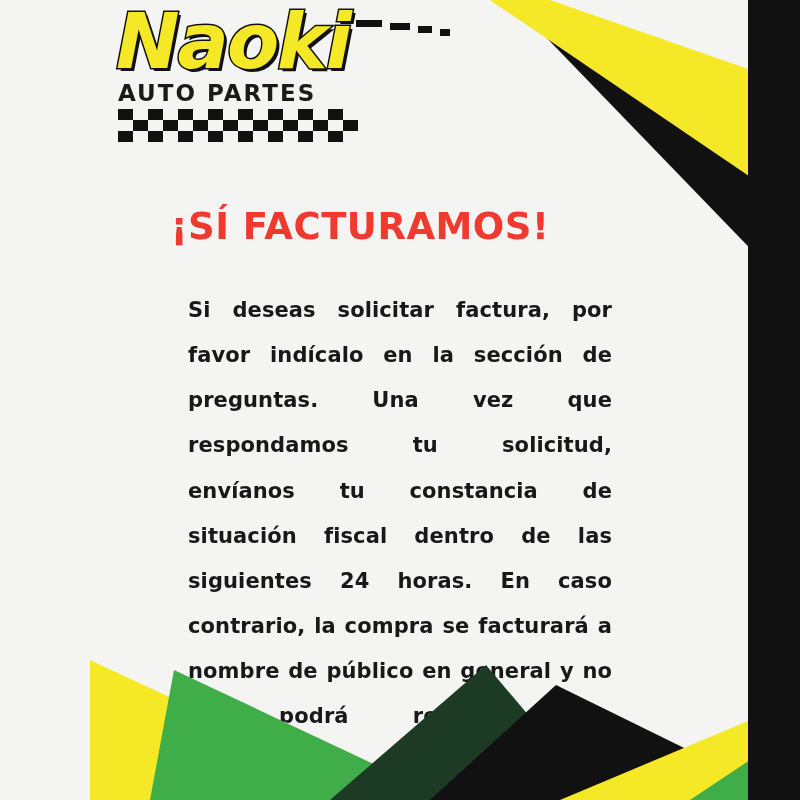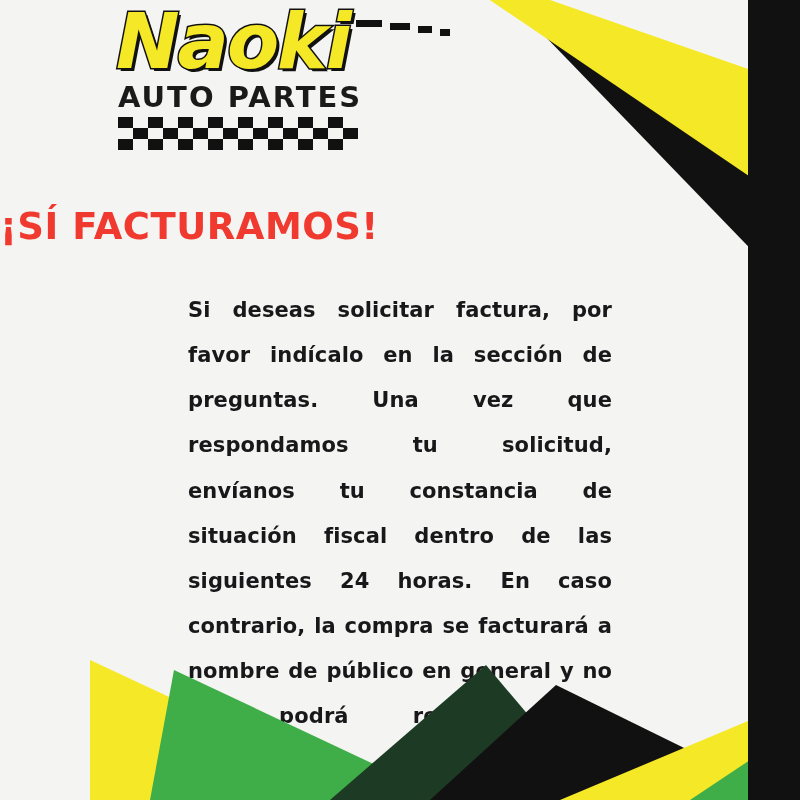--- a/index.html
+++ b/index.html
@@ -127,21 +127,21 @@
     line-height: 0.95;
     color: #f5e927;
     -webkit-text-stroke: 3px #111111;
     paint-order: stroke fill;
     text-shadow: 3px 3px 0 #111111;
     margin: 0;
     padding: 0;
   }
   .logo-sub {
     font-family: "DejaVu Sans", sans-serif;
-    font-size: 29px;
+    font-size: 23px;
     font-weight: bold;
     letter-spacing: 2px;
     color: #1a1a1a;
     margin: 2px 0 3px 2px;
   }
   .checkers {
     position: relative;
     width: 245px;
     height: 34px;
     margin-left: 2px;
@@ -182,21 +182,21 @@
     color: #f03a30;
     letter-spacing: 0.2px;
   }
 
   
   .headline {
     position: absolute;
     top: 205px;
     left: 0;
     width: 720px;
-    text-align: left;
+    text-align: center;
     font-family: "DejaVu Sans", sans-serif;
     font-size: 37px;
     font-weight: bold;
     color: #f03a30;
     letter-spacing: 0.5px;
   }
 
   .body-text {
     position: absolute;
     top: 288px;

